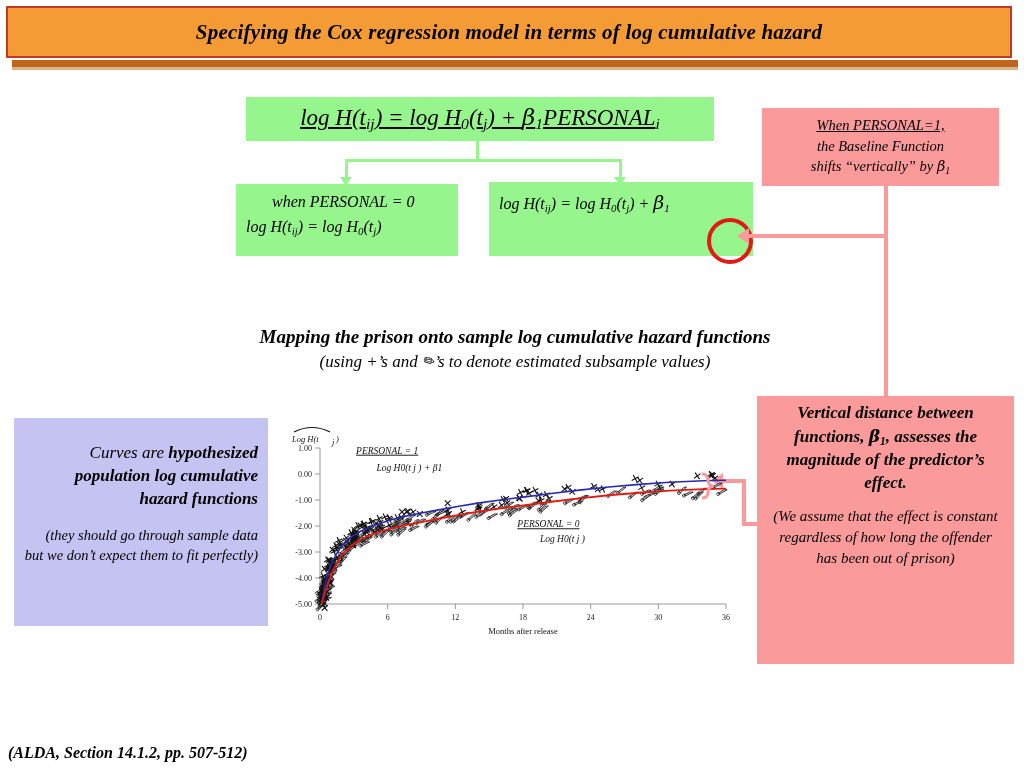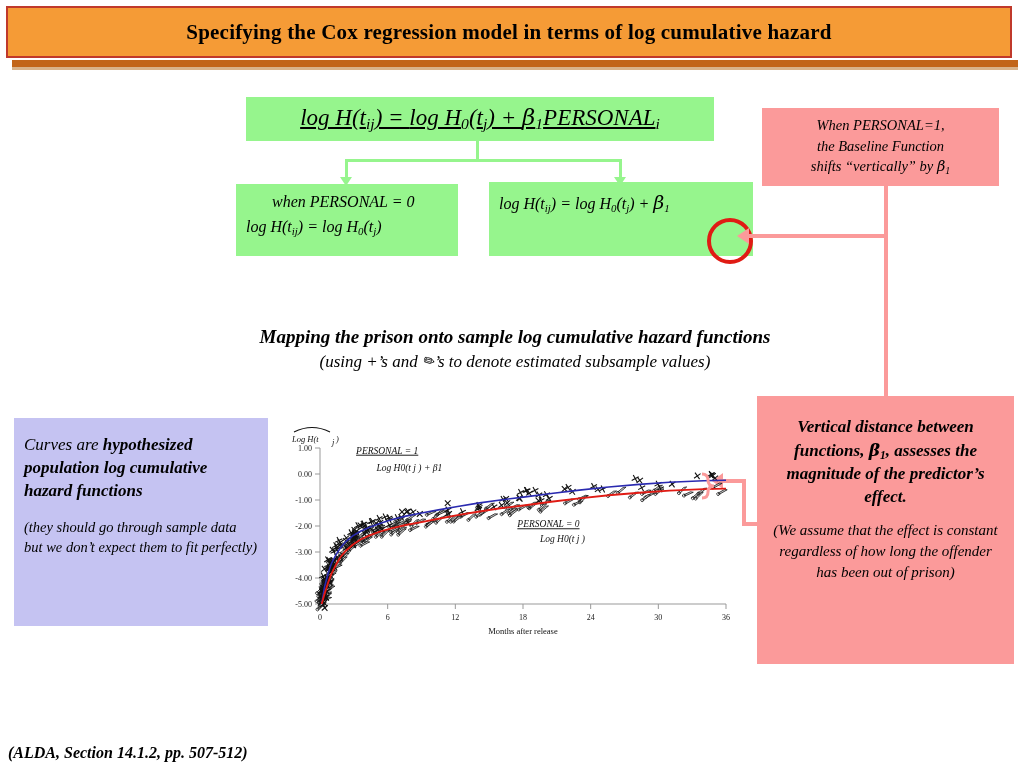--- a/index.html
+++ b/index.html
@@ -10,21 +10,21 @@
   .abs{position:absolute;}
 
   
   #title-banner{
     left:6px;top:6px;width:1006px;height:52px;
     background:#f59b36;border:2px solid #c0392b;
     display:flex;align-items:center;justify-content:center;
     box-sizing:border-box;
   }
   #title-banner .txt{
-    font-weight:bold;font-size:21px;color:#000;
+    font-style:italic;font-weight:bold;font-size:21px;color:#000;
     font-family:"Liberation Serif",serif;letter-spacing:.2px;
   }
   #banner-shadow{left:12px;top:60px;width:1006px;height:7px;background:#c2651a;}
   #banner-shadow2{left:12px;top:67px;width:1006px;height:3px;background:#b9752b;opacity:.55;}
 
   
   .greenbox{background:#96f58d;box-sizing:border-box;}
   #eq-main{left:246px;top:97px;width:468px;height:44px;display:flex;align-items:center;justify-content:center;}
   #eq-main .eq{font-style:italic;font-size:23px;white-space:nowrap;text-decoration:underline;}
   #box-p0{left:236px;top:184px;width:222px;height:72px;padding:6px 10px;}
@@ -45,29 +45,29 @@
 
   
   #beta-circle{
     left:707px;top:218px;width:38px;height:38px;border:4px solid #e01b14;border-radius:50%;
   }
 
   
   .pinkbox{background:#fb9a9a;box-sizing:border-box;}
   #note-top{left:762px;top:108px;width:237px;height:78px;padding:7px 8px;text-align:center;}
   #note-top .ln{font-style:italic;font-size:14.5px;line-height:1.42;}
-  #note-top .ln.u{}
-  #note-right{left:757px;top:396px;width:257px;height:268px;padding:20px 12px;text-align:center;}
+  #note-top .ln.u{text-decoration:underline;}
+  #note-right{left:757px;top:396px;width:257px;height:268px;padding:6px 12px;text-align:center;}
   #note-right .hd{font-style:italic;font-weight:bold;font-size:17px;line-height:1.33;}
   #note-right .bd{font-style:italic;font-size:15px;line-height:1.4;margin-top:12px;}
 
   
   #note-left{
     left:14px;top:418px;width:254px;height:208px;background:#c5c3f2;
-    box-sizing:border-box;padding:16px 10px;text-align:left;
+    box-sizing:border-box;padding:24px 10px;text-align:right;
   }
   #note-left .hd{font-style:italic;font-size:17px;line-height:1.35;}
   #note-left .hd b{font-weight:bold;}
   #note-left .bd{font-style:italic;font-size:14.5px;line-height:1.42;margin-top:14px;}
 
   
   .pln{background:#fb9a9a;}
   #p-v-top{left:884px;top:186px;width:4px;height:50px;}
   #p-h-arrow{left:748px;top:234px;width:138px;height:4px;}
   #p-arrow-head{left:737px;top:228px;width:0;height:0;

